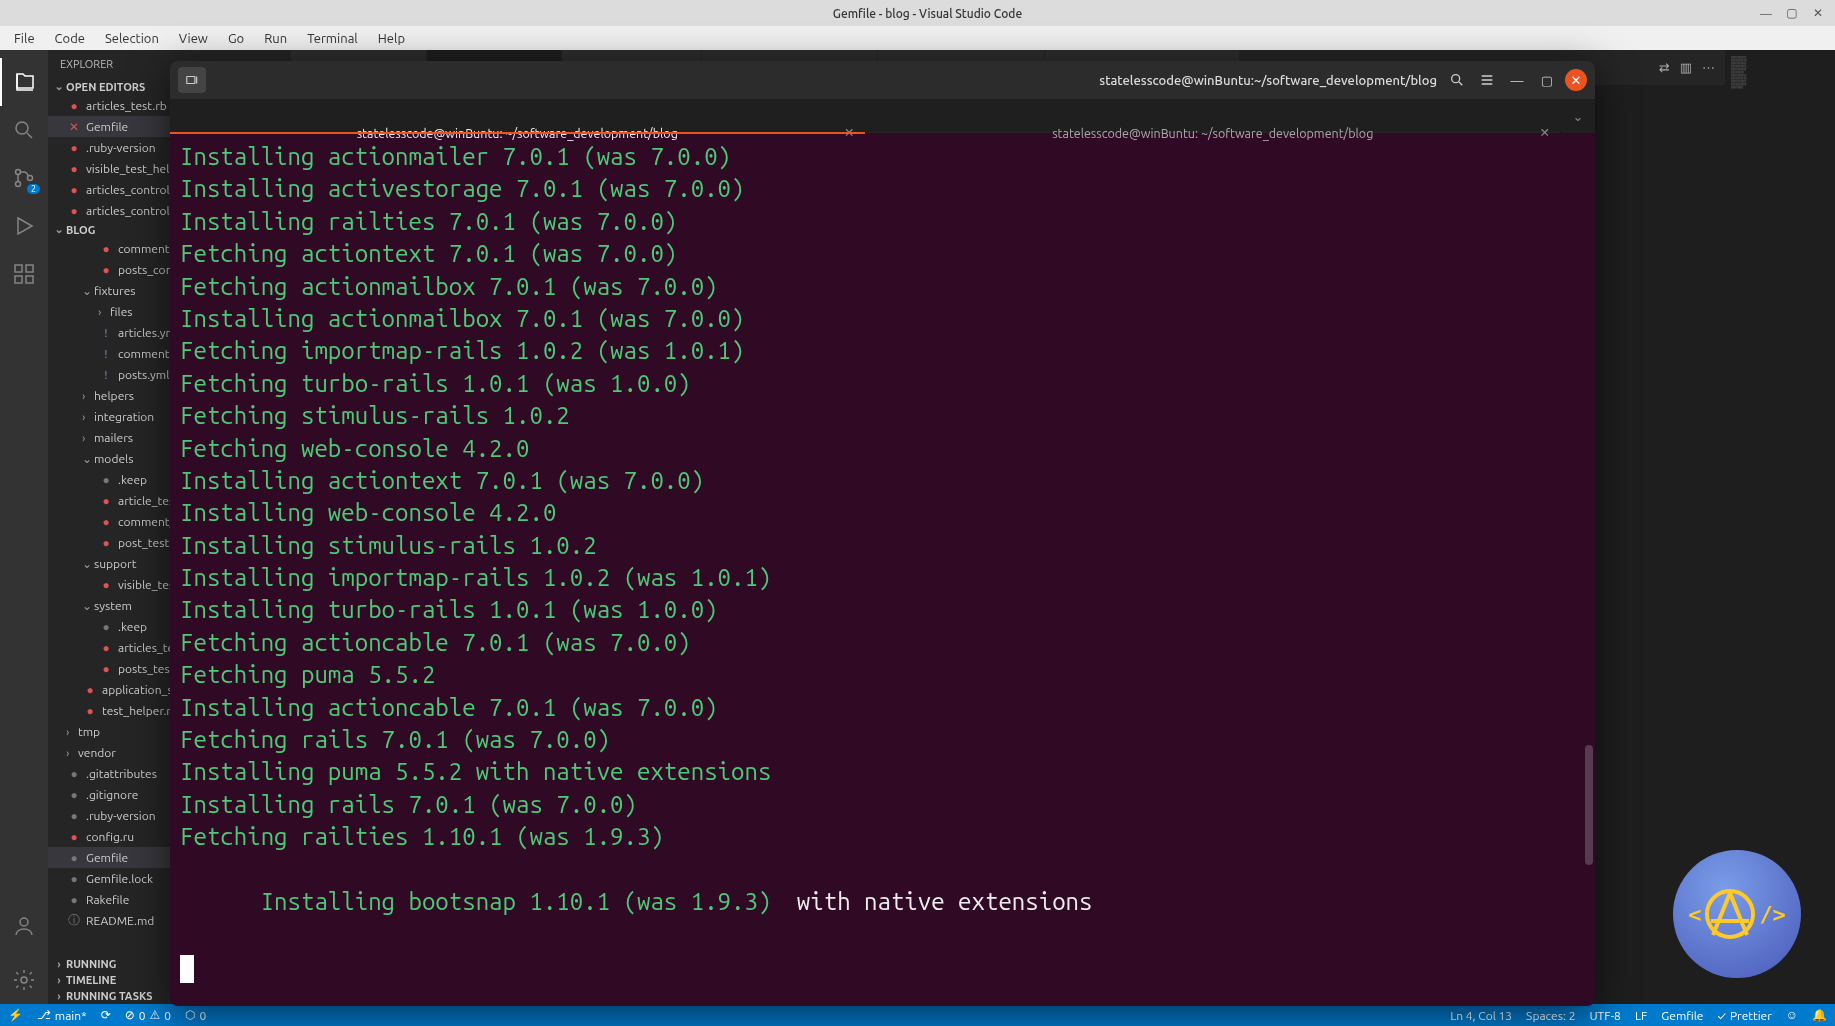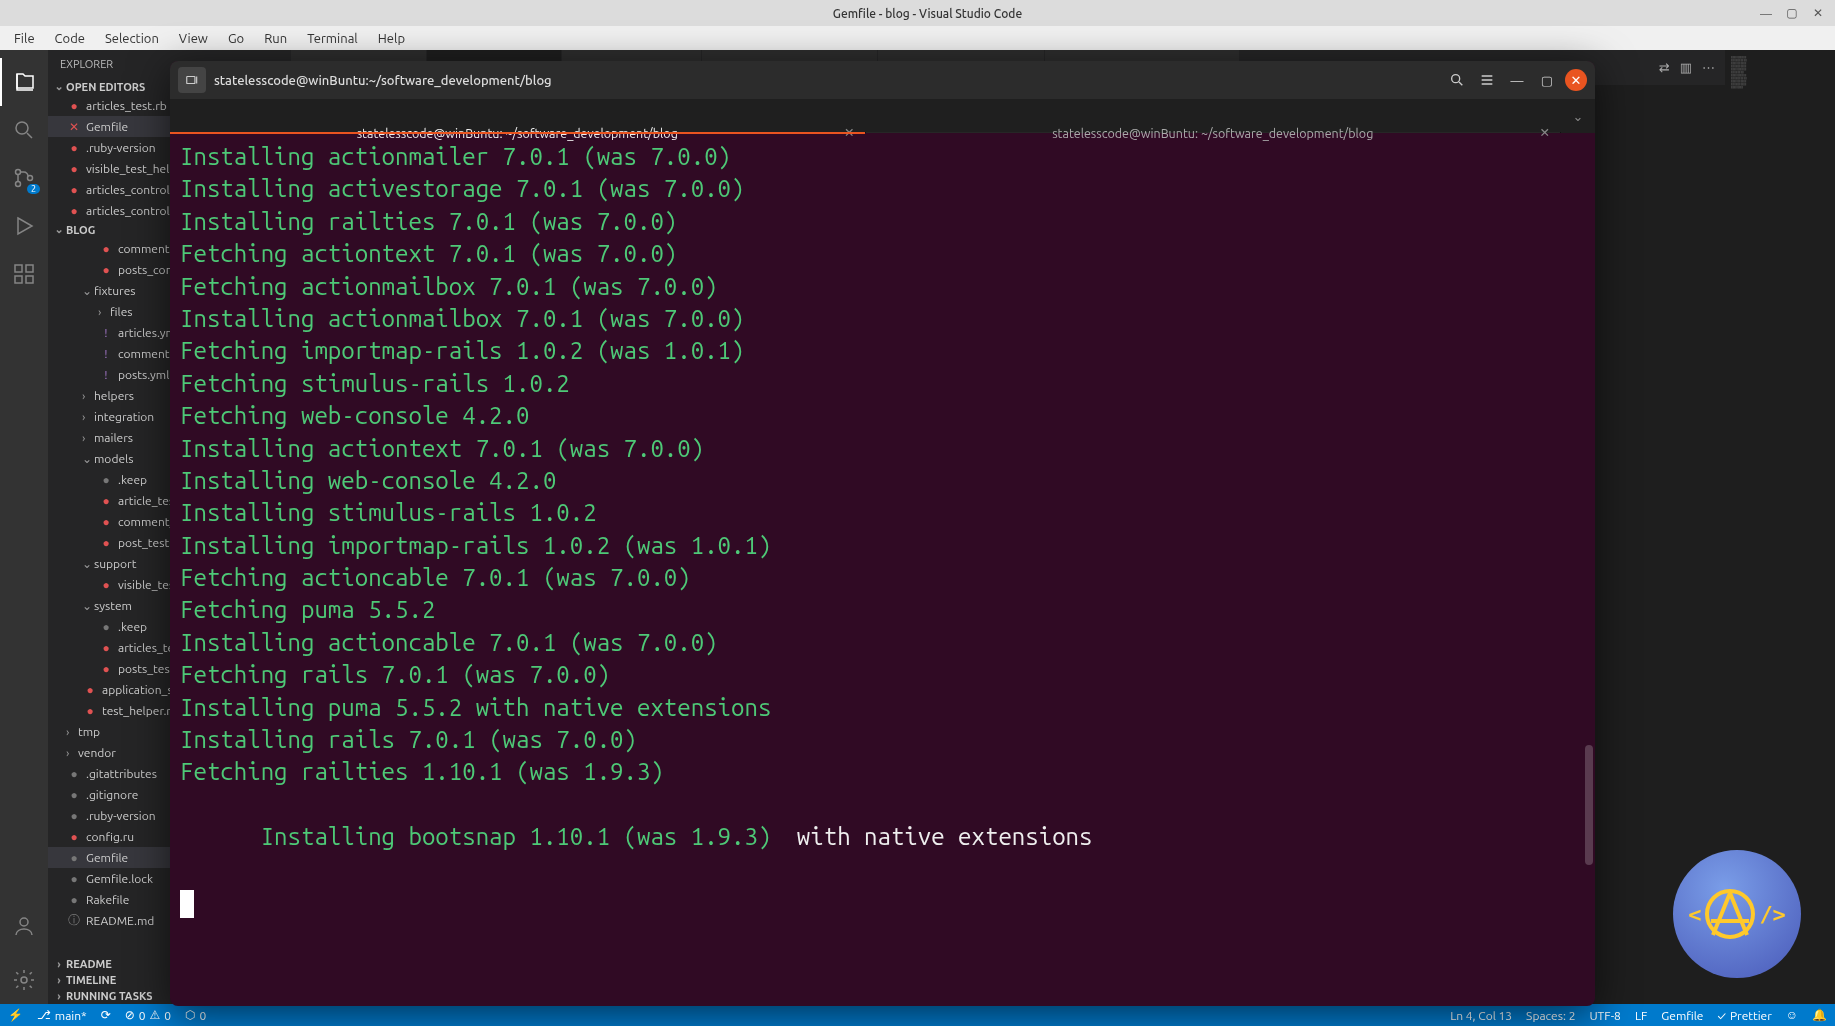--- a/index.html
+++ b/index.html
@@ -197,21 +197,21 @@
     }
     .term-newtab {
       width: 28px; height: 26px;
       background: #444;
       border-radius: 4px;
       display:flex; align-items:center; justify-content:center;
       color:#ccc;
     }
     .term-title {
       flex: 1;
-      text-align: left;
+      text-align: right;
       color: #ddd;
       font-size: 13px;
       font-weight: 500;
     }
     .term-controls { display: flex; gap: 6px; align-items: center; }
     .term-btn { width: 24px; height: 24px; display:flex; align-items:center; justify-content:center; color:#ccc; }
     .term-btn-round {
       width: 22px; height: 22px;
       border-radius: 50%;
       display:flex; align-items:center; justify-content:center;
@@ -562,21 +562,21 @@
           <span>Rakefile</span>
         </div>
         <div class="tree-item indent1">
           <span class="file-icon dot-gray">ⓘ</span>
           <span>README.md</span>
         </div>
       </div>
 
     <div class="section-hdr">
       <span class="chev">›</span>
-      <span>README</span>
+      <span>RUNNING</span>
     </div>
     <div class="section-hdr">
       <span class="chev">›</span>
       <span>TIMELINE</span>
     </div>
     <div class="section-hdr">
       <span class="chev">›</span>
       <span>RUNNING TASKS</span>
     </div>
   </div>
@@ -698,26 +698,28 @@
   </div>
   <div class="term-content">
     <div id="term-lines">
         <div class="term-line">Installing actionmailer 7.0.1 (was 7.0.0)</div>
         <div class="term-line">Installing activestorage 7.0.1 (was 7.0.0)</div>
         <div class="term-line">Installing railties 7.0.1 (was 7.0.0)</div>
         <div class="term-line">Fetching actiontext 7.0.1 (was 7.0.0)</div>
         <div class="term-line">Fetching actionmailbox 7.0.1 (was 7.0.0)</div>
         <div class="term-line">Installing actionmailbox 7.0.1 (was 7.0.0)</div>
         <div class="term-line">Fetching importmap-rails 1.0.2 (was 1.0.1)</div>
+        <div class="term-line">Fetching turbo-rails 1.0.1 (was 1.0.0)</div>
         <div class="term-line">Fetching stimulus-rails 1.0.2</div>
         <div class="term-line">Fetching web-console 4.2.0</div>
         <div class="term-line">Installing actiontext 7.0.1 (was 7.0.0)</div>
         <div class="term-line">Installing web-console 4.2.0</div>
         <div class="term-line">Installing stimulus-rails 1.0.2</div>
         <div class="term-line">Installing importmap-rails 1.0.2 (was 1.0.1)</div>
+        <div class="term-line">Installing turbo-rails 1.0.1 (was 1.0.0)</div>
         <div class="term-line">Fetching actioncable 7.0.1 (was 7.0.0)</div>
         <div class="term-line">Fetching puma 5.5.2</div>
         <div class="term-line">Installing actioncable 7.0.1 (was 7.0.0)</div>
         <div class="term-line">Fetching rails 7.0.1 (was 7.0.0)</div>
         <div class="term-line">Installing puma 5.5.2 with native extensions</div>
         <div class="term-line">Installing rails 7.0.1 (was 7.0.0)</div>
         <div class="term-line">Fetching railties 1.10.1 (was 1.9.3)</div>
       </div>
     <div class="term-line">
       <span>Installing bootsnap 1.10.1 (was 1.9.3) </span><span class="white">with native extensions</span>

